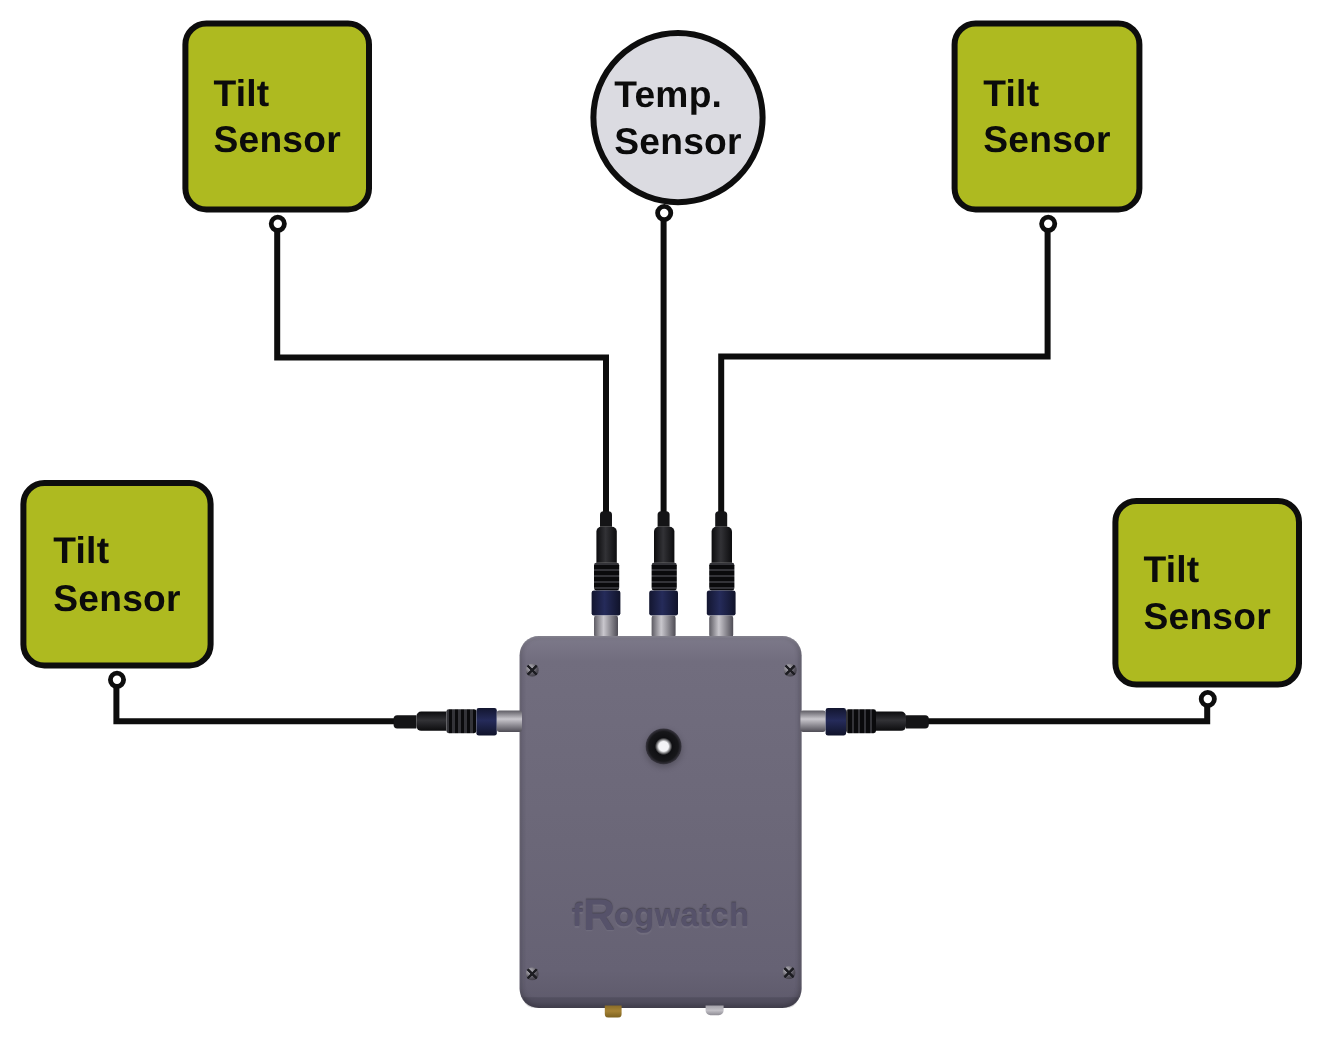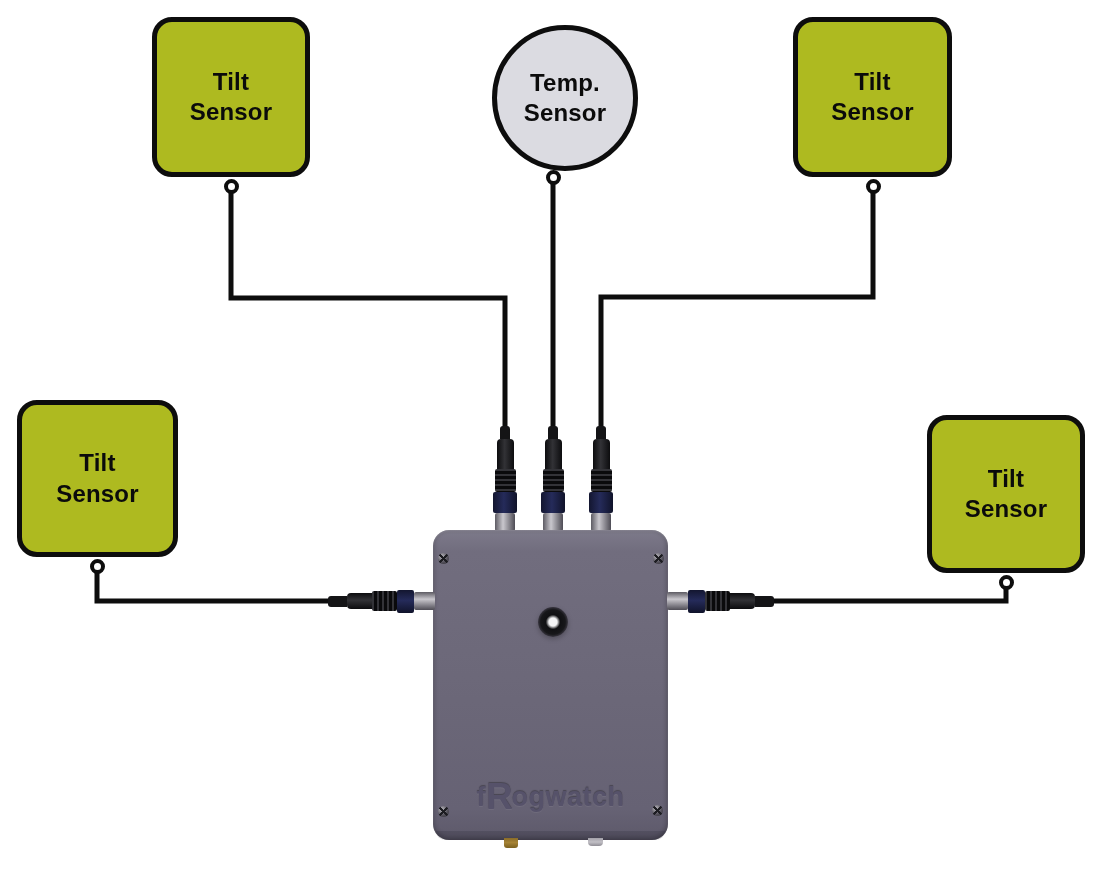--- a/index.html
+++ b/index.html
@@ -32,22 +32,22 @@
     border:5px solid var(--outline);
     border-radius:20px;box-sizing:border-box;
   }
   .sensor-circle{
     position:absolute;display:flex;align-items:center;justify-content:center;
     background:var(--temp-fill);
     border:5px solid var(--outline);
     border-radius:50%;box-sizing:border-box;
   }
   .sensor-label{
-    font-weight:bold;font-size:24px;line-height:1.26;color:#0b0b0b;
-    text-align:center;white-space:pre-line;letter-spacing:.2px;
+    font-weight:bold;font-size:31px;line-height:1.26;color:#0b0b0b;
+    white-space:pre-line;letter-spacing:.2px;
   }
   .node-dot{
     position:absolute;width:15px;height:15px;border-radius:50%;
     background:#ffffff;border:4px solid var(--outline);box-sizing:border-box;
   }
 
   
   .device-body{
     position:absolute;left:433px;top:530px;width:235px;height:310px;
     border-radius:16px;
@@ -65,21 +65,21 @@
       linear-gradient(45deg,transparent 42%,#1d1d22 45%,#1d1d22 55%,transparent 58%),
       linear-gradient(-45deg,transparent 42%,#1d1d22 45%,#1d1d22 55%,transparent 58%),
       radial-gradient(circle at 35% 30%,#9b99a1 0 18%,#55525c 55%,#2e2c35 100%);
   }
   .grommet{
     position:absolute;left:538px;top:607px;width:30px;height:30px;border-radius:50%;
     background:radial-gradient(circle,#f4f4f6 0 19%,#101013 34%,#17171a 58%,#3c3944 72%,rgba(60,57,68,0) 85%);
     box-shadow:0 2px 5px rgba(0,0,0,.25);
   }
   .device-logo{
-    position:absolute;left:433px;top:775px;width:235px;text-align:center;
+    position:absolute;left:433px;top:741px;width:235px;text-align:center;
     color:var(--logo-color);font-weight:bold;letter-spacing:.5px;
     text-shadow:0 -1px 1px rgba(0,0,0,.30),0 1px 1px rgba(255,255,255,.07);
     line-height:44px;height:44px;
   }
   .device-logo .lg{font-size:27px;}
   .device-logo .lg-r{font-size:37px;vertical-align:-3px;letter-spacing:-1px;}
   .tab-brass{
     position:absolute;left:504px;top:838px;width:14px;height:10px;
     background:linear-gradient(180deg,#8a6c28,var(--brass) 45%,#7c611f);
     border-radius:0 0 3px 3px;

